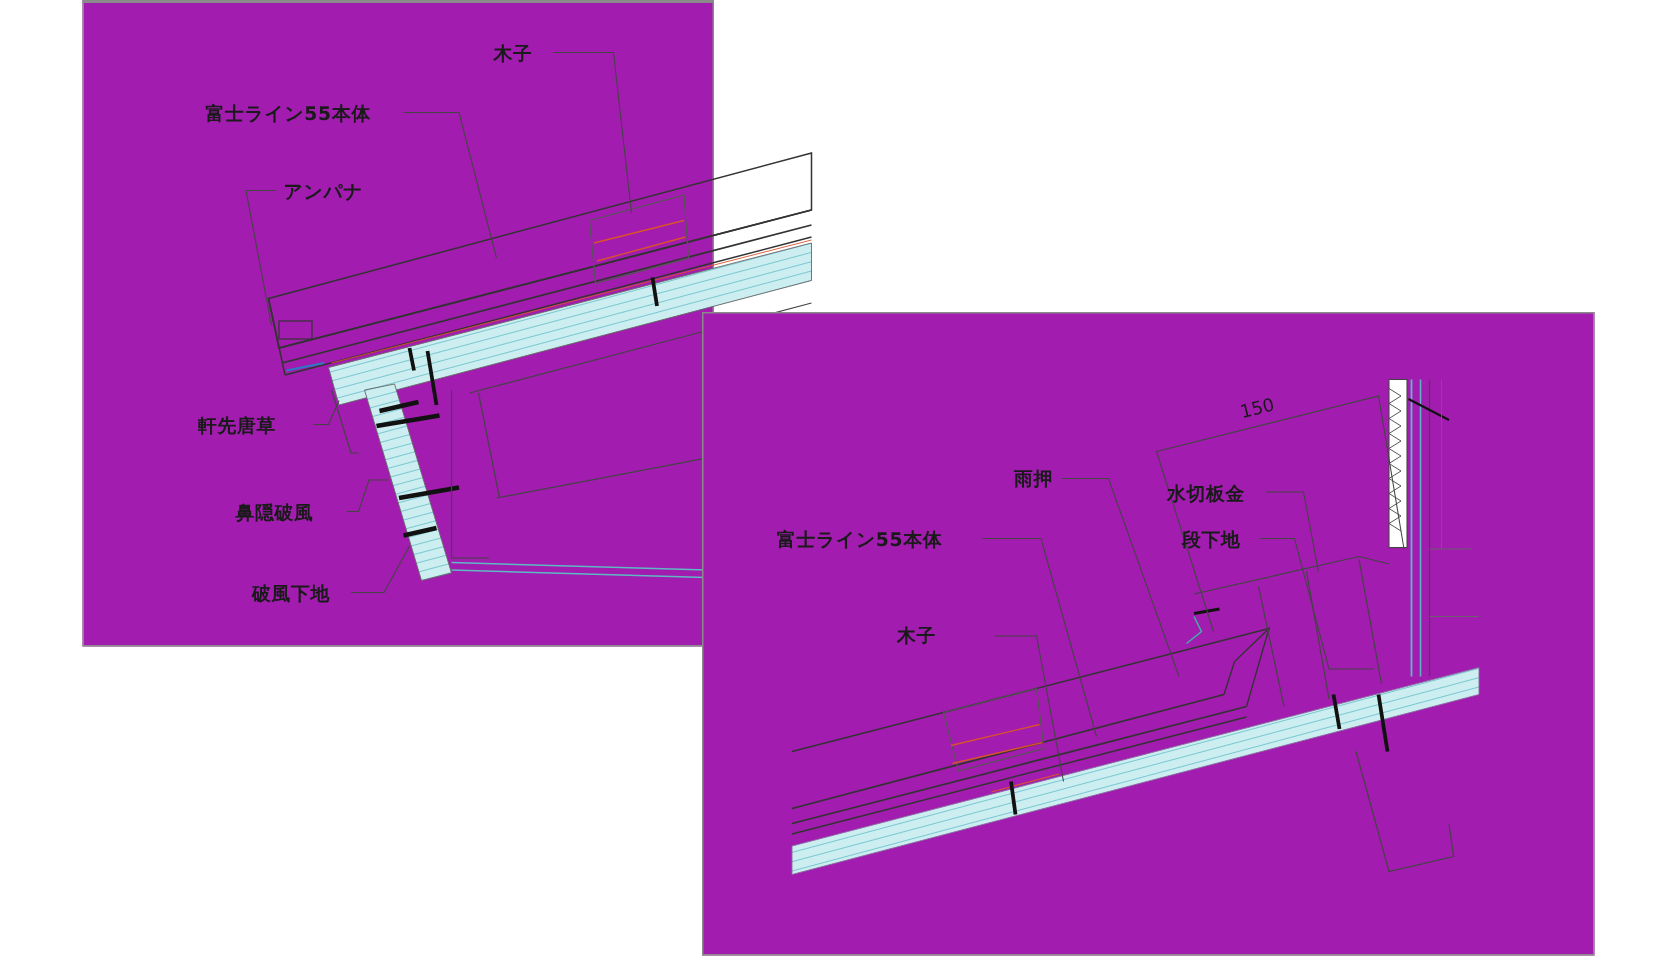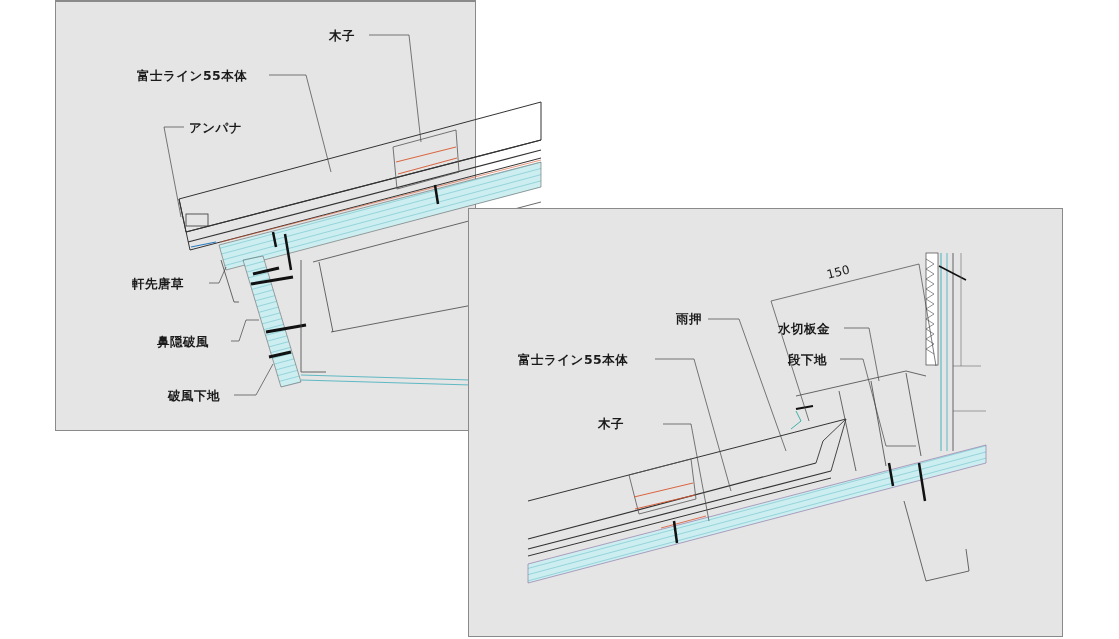--- a/index.html
+++ b/index.html
@@ -1,18 +1,18 @@
 <!DOCTYPE html>
 <html><head>
 <meta charset="utf-8">
 <style>
   html, body { margin:0; padding:0; }
   body { width:1119px; height:639px; background:#ffffff; position:relative; overflow:hidden;
          font-family:"DejaVu Sans", sans-serif; }
-  .panel { position:absolute; background:#e5e5e5; border:1px solid #8a8a8a; box-sizing:border-box; }
+  .panel { position:absolute; background:#a21caf; border:1px solid #8a8a8a; box-sizing:border-box; }
   #panel1 { left:55px; top:0px; width:421px; height:431px; border-top:2px solid #8a8a8a; }
   #panel2 { left:468px; top:208px; width:595px; height:429px; box-shadow:0 0 0 0 #fff; }
   svg { position:absolute; left:0; top:0; overflow:visible; }
   .lbl { font-size:12.5px; fill:#1a1a1a; font-weight:bold; letter-spacing:0.5px; }
   .dim { font-size:12px; fill:#1a1a1a; }
 </style>
 </head>
 <body>
 
 <div id="panel1" class="panel">

